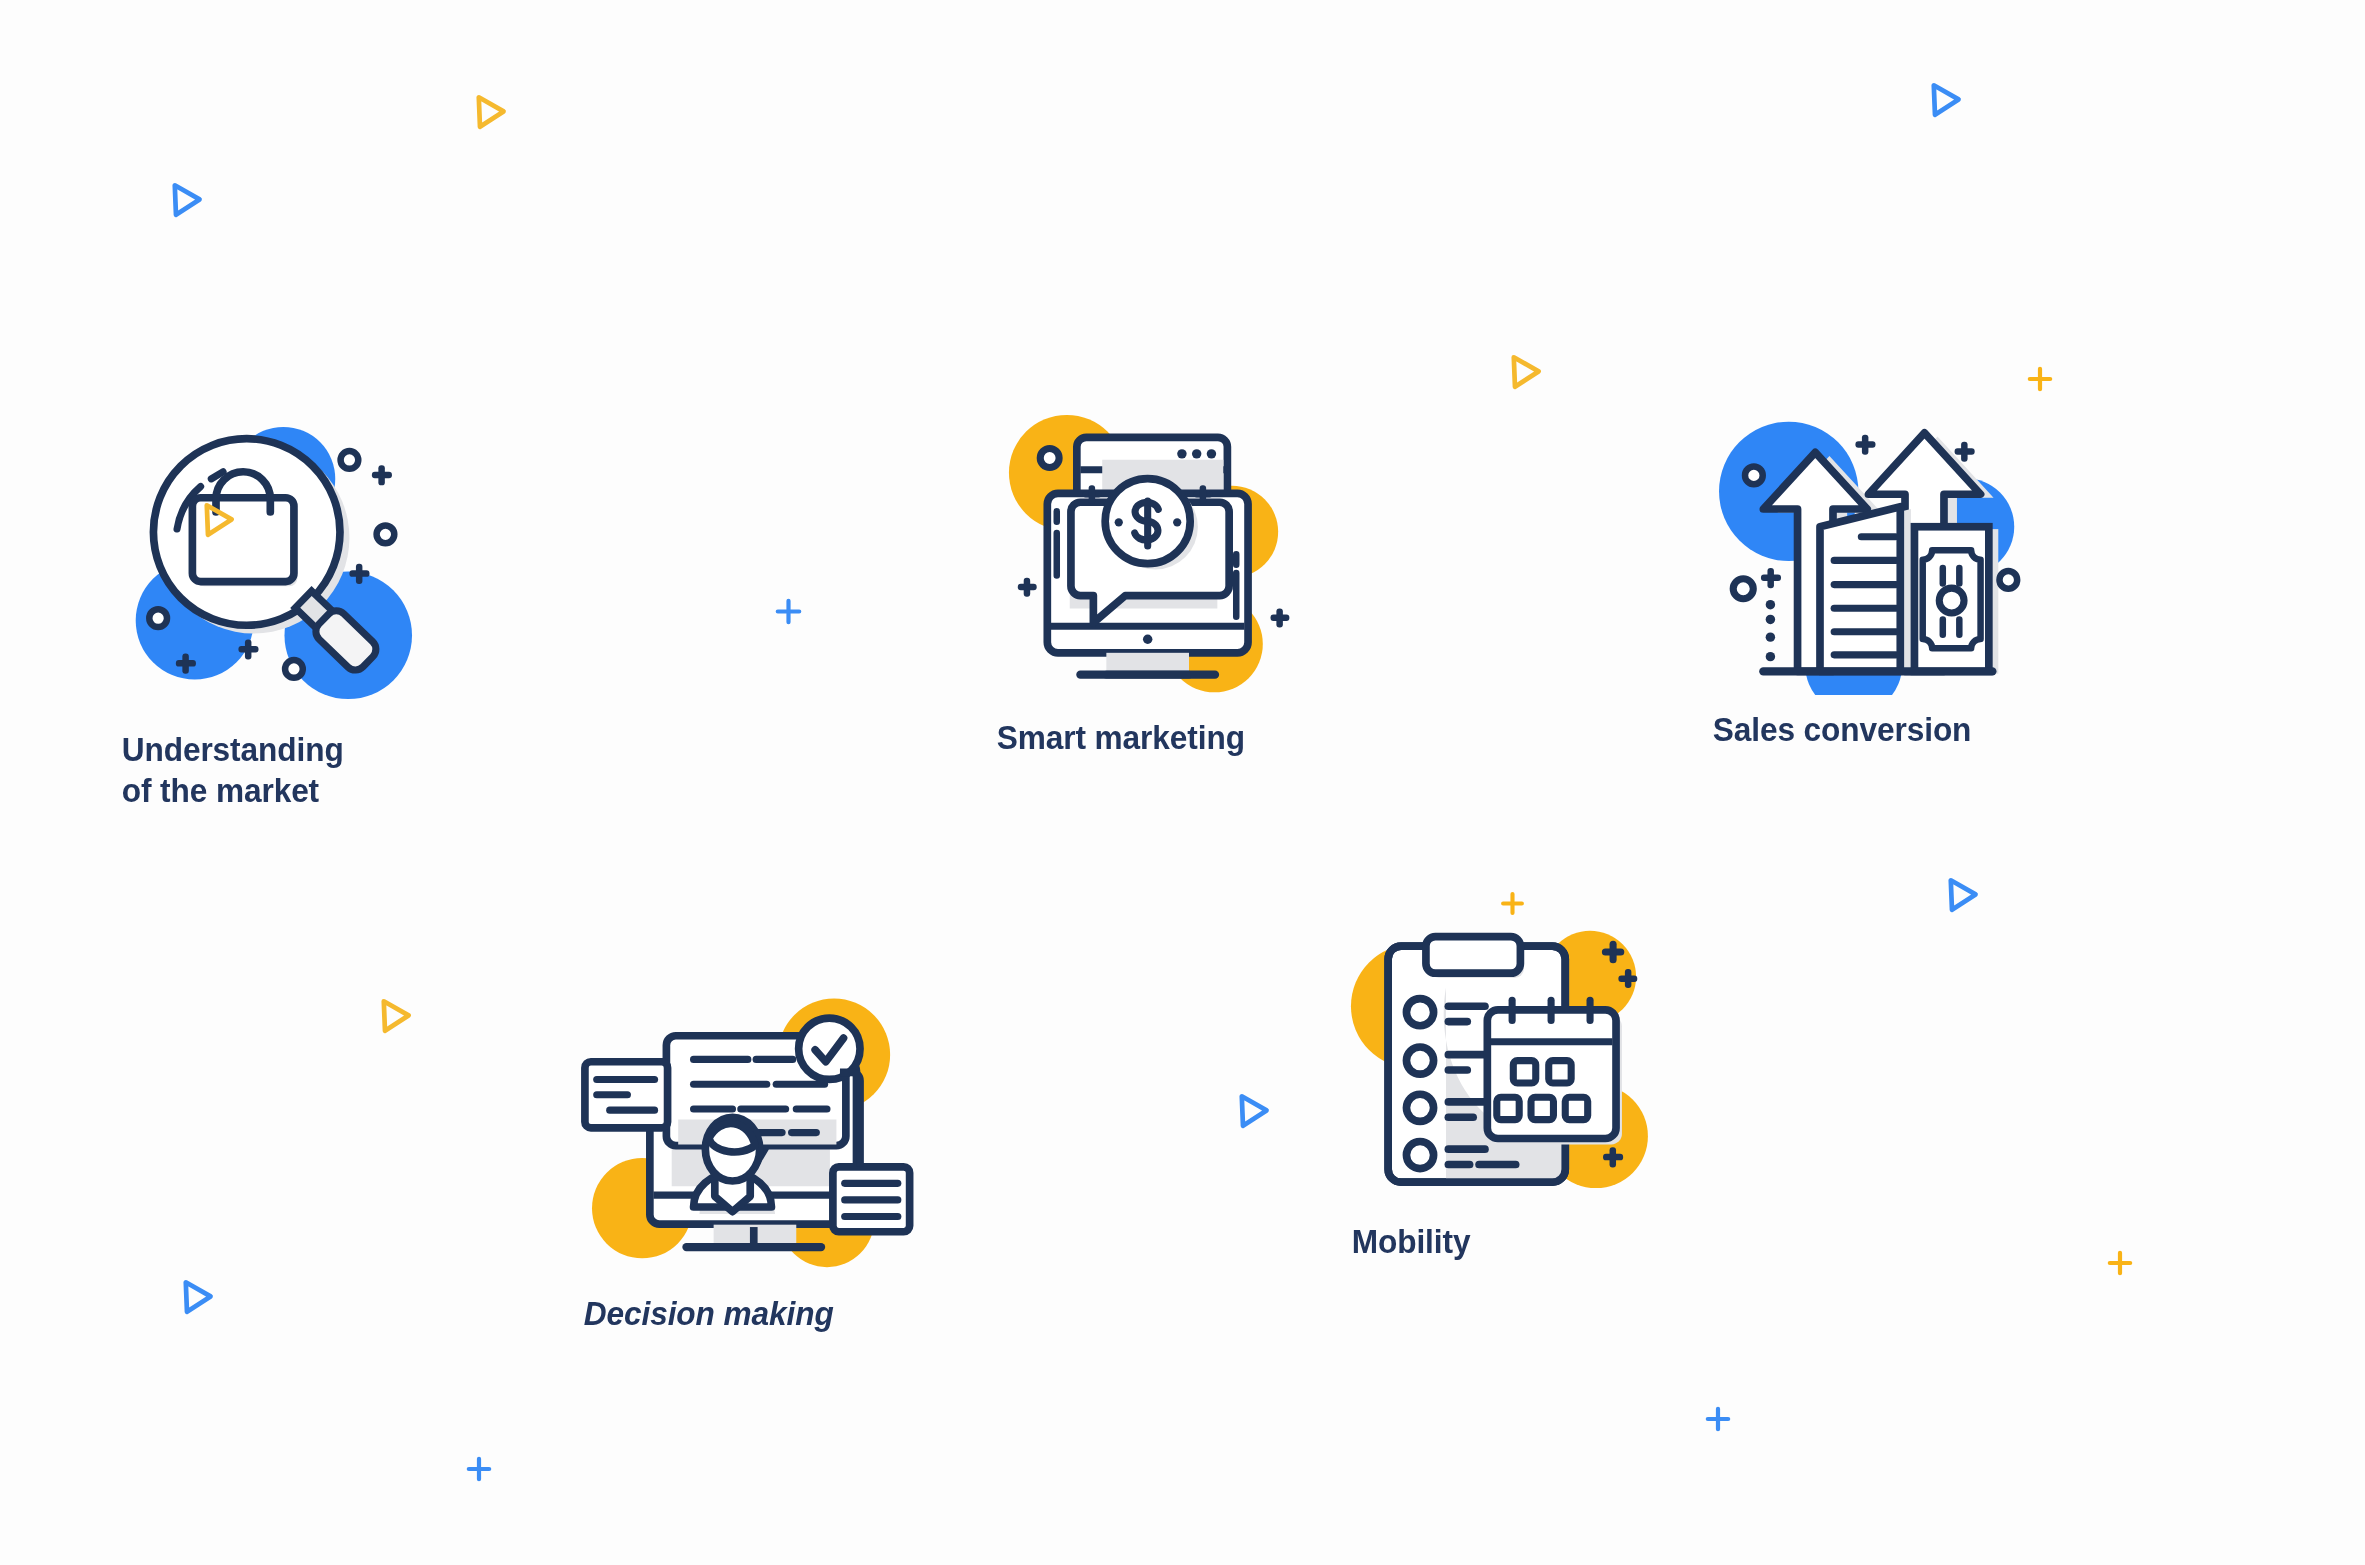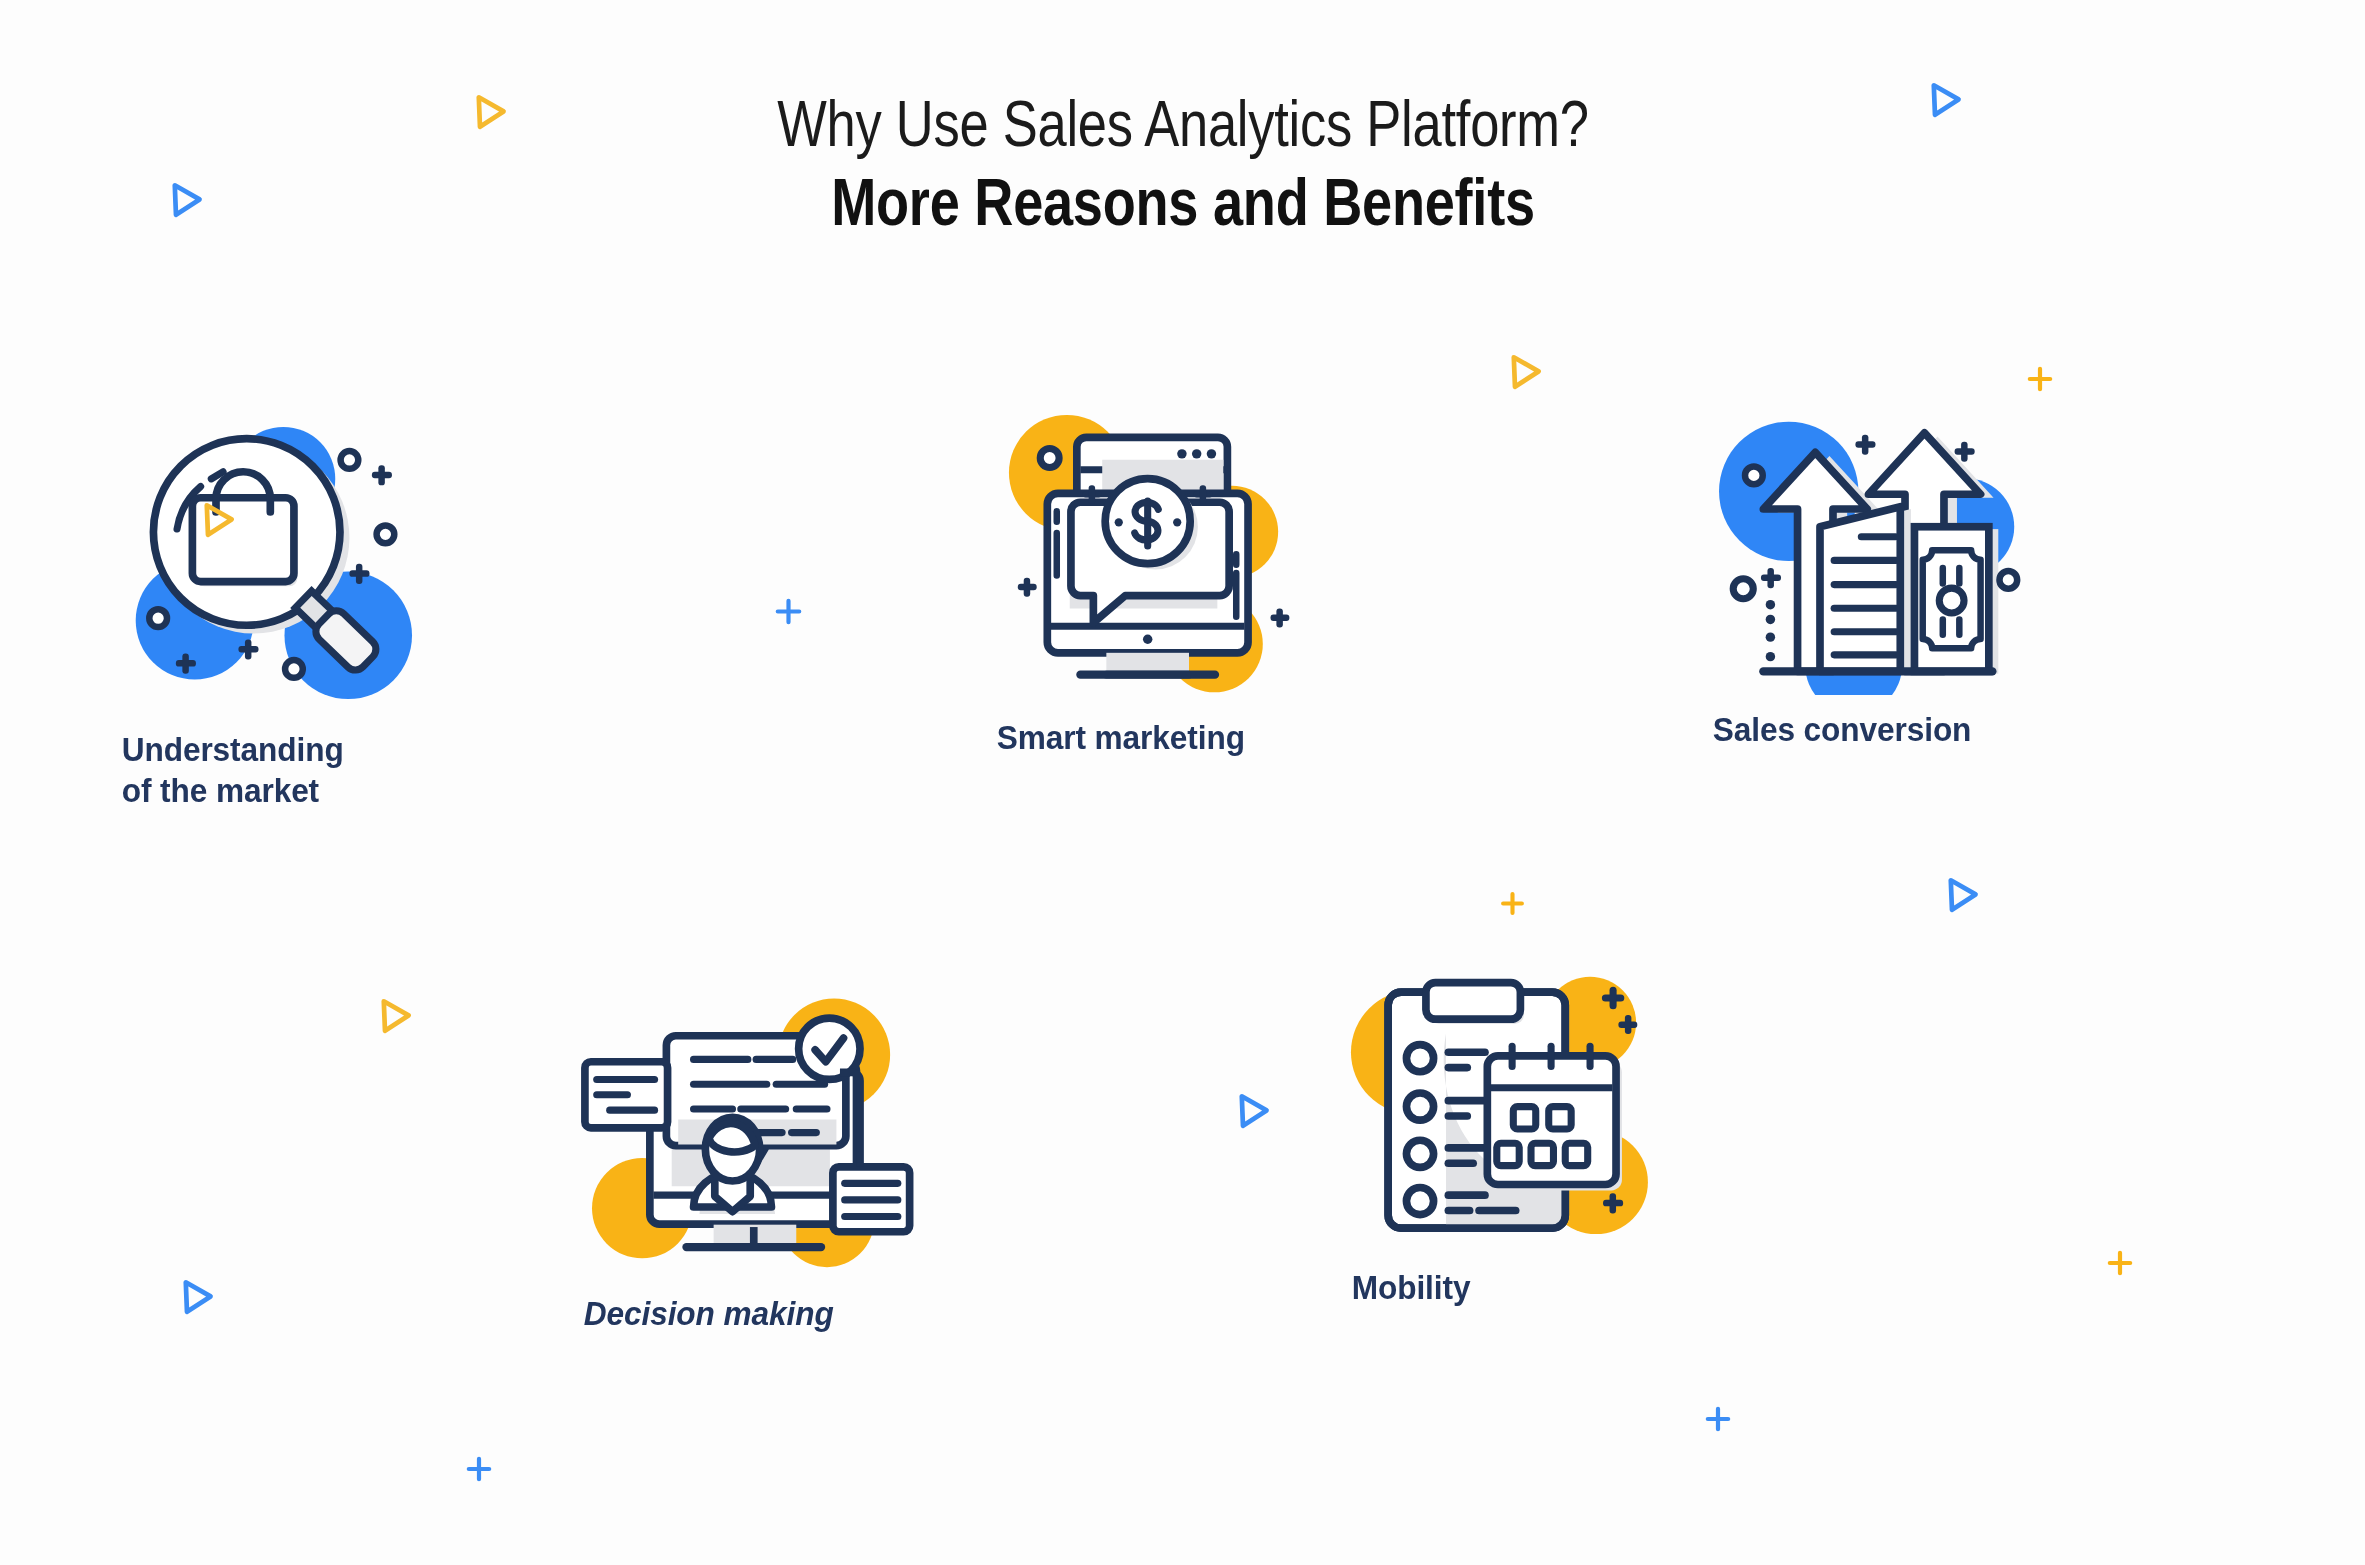--- a/index.html
+++ b/index.html
@@ -44,38 +44,34 @@
     color:#22365e; line-height:1.22;
     letter-spacing:-0.1px;
     transform:scaleX(0.93);
     white-space:pre-line;
   }
 
   .c1{ left:106px;  top:408px;  width:449px; }
   .c2{ left:981px; top:396px;  width:449px; }
   .c3{ left:1697px; top:388px;  width:449px; }
   .c4{ left:568px;  top:972px; width:449px;font-style:italic; }
-  .c5{ left:1336px; top:946px; width:449px; }
+  .c5{ left:1336px; top:900px; width:449px; }
 
   .c1 .label, .c4 .label{ }
   .art svg{ display:block; }
 
   
   .deco{ position:absolute; pointer-events:none; }
   .deco svg{ display:block; }
 </style>
 </head>
 <body>
 
 <div id="stage">
 
-  <div class="headline">
-    <span class="line1">Why Use Sales Analytics Platform?</span>
-    <span class="line2">More Reasons and Benefits</span>
-  </div>
 
   <div class="card c1">
     <div class="art">
       <svg width="331" height="307" viewBox="0 0 560 520">
         <circle cx="300" cy="120" r="88" fill="#2f86f6"></circle>
         <circle cx="150" cy="360" r="100" fill="#2f86f6"></circle>
         <circle cx="410" cy="385" r="108" fill="#2f86f6"></circle>
         <path d="M300,250 a140,140 0 0,1 0,0" fill="none"></path>
         <circle cx="250" cy="220" r="162" fill="#e2e3e6"></circle>
         <circle cx="238" cy="210" r="158" fill="#ffffff" stroke="#1e3356" stroke-width="13"></circle>

